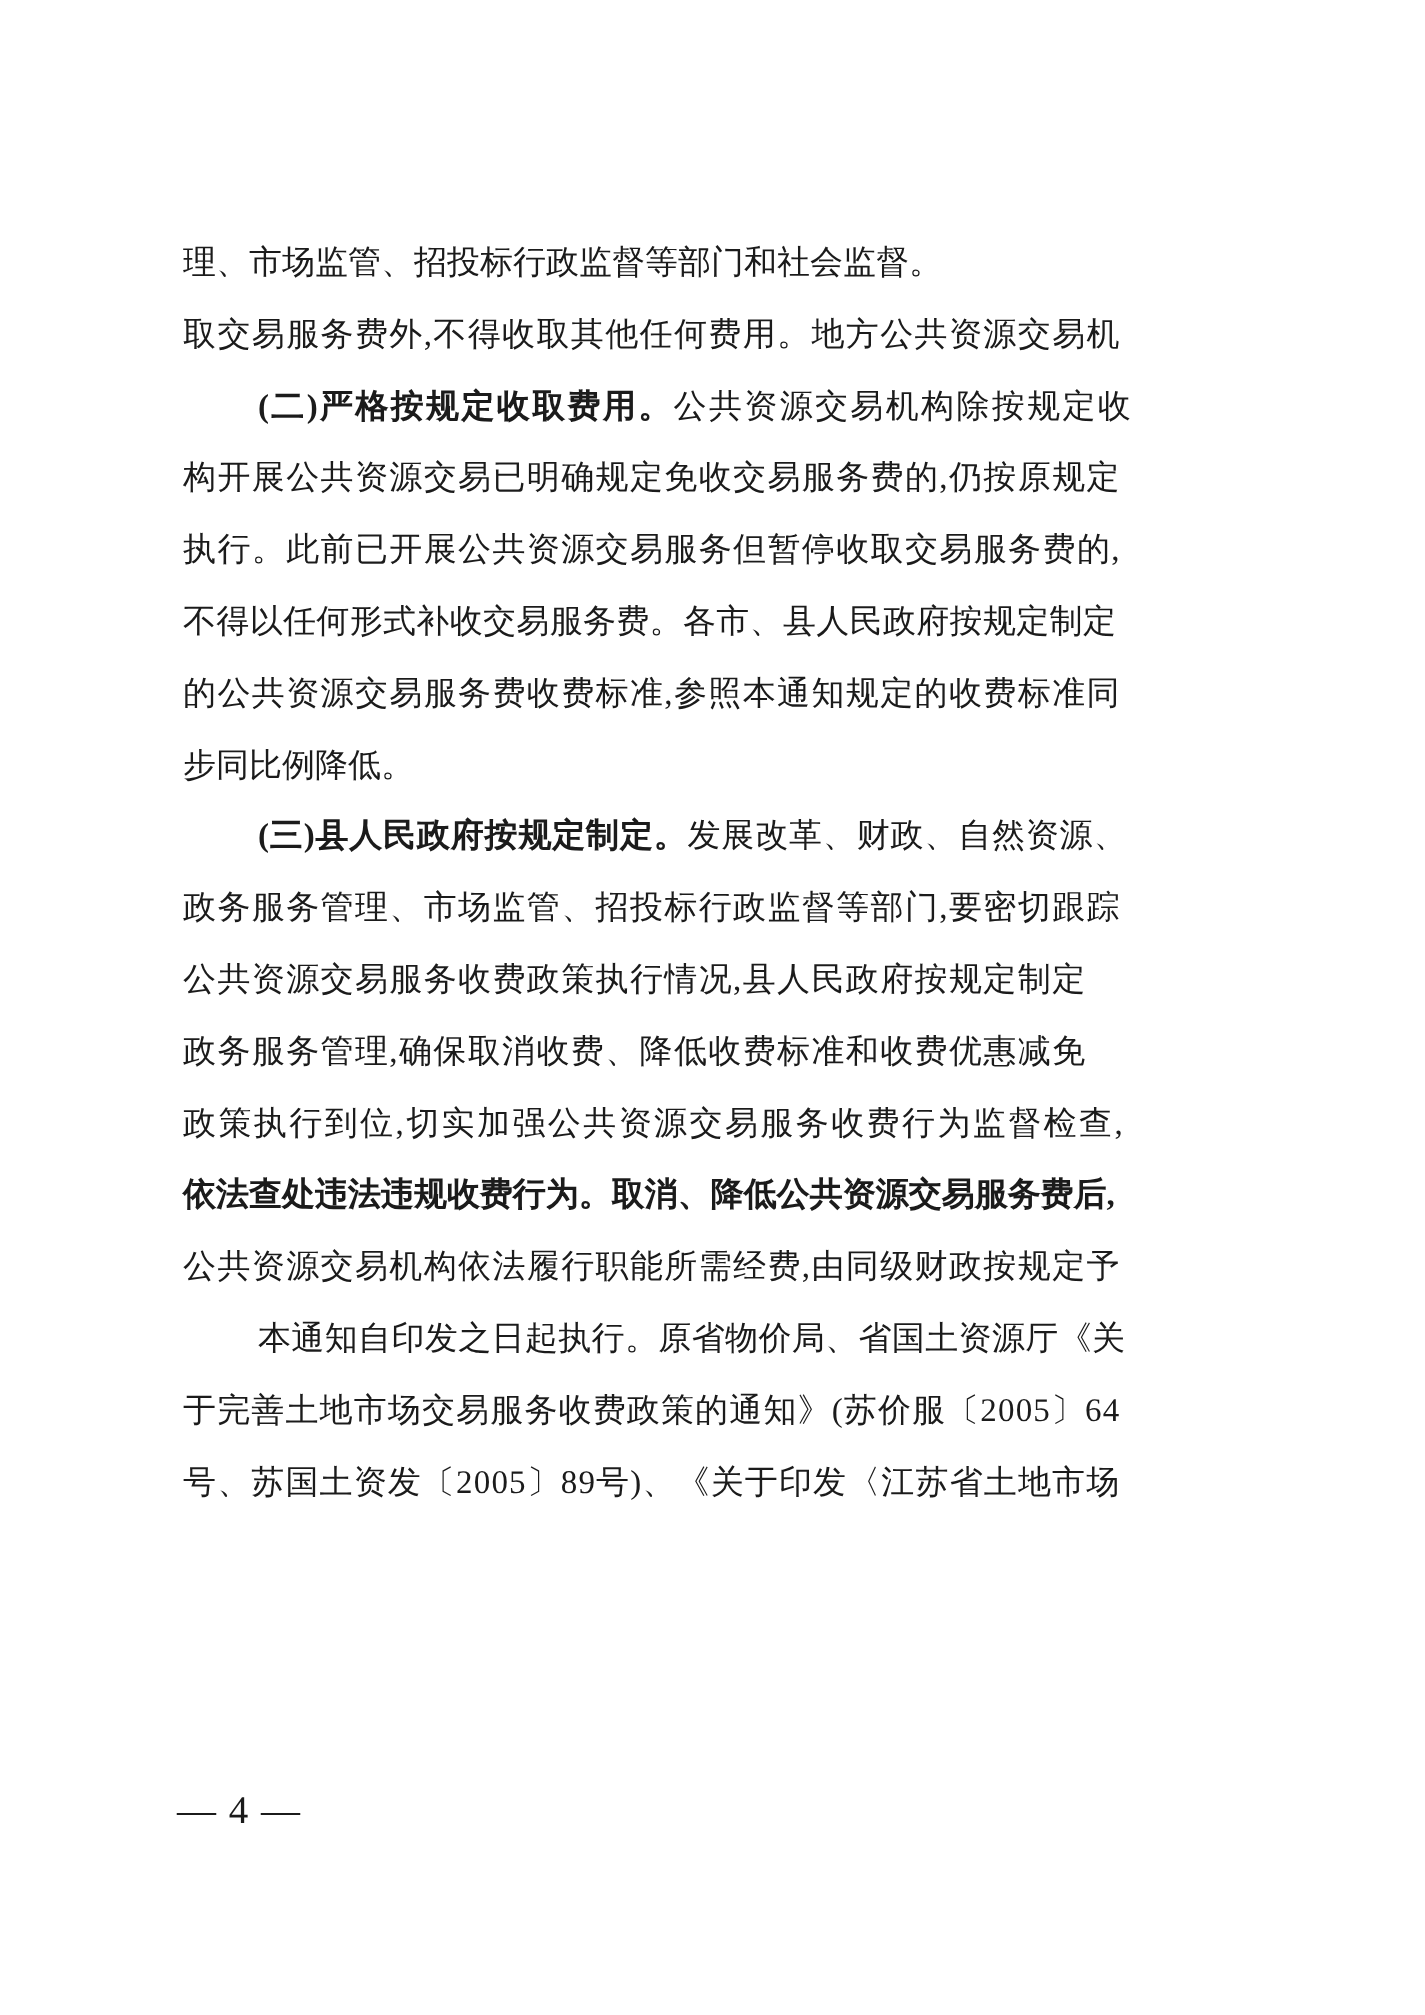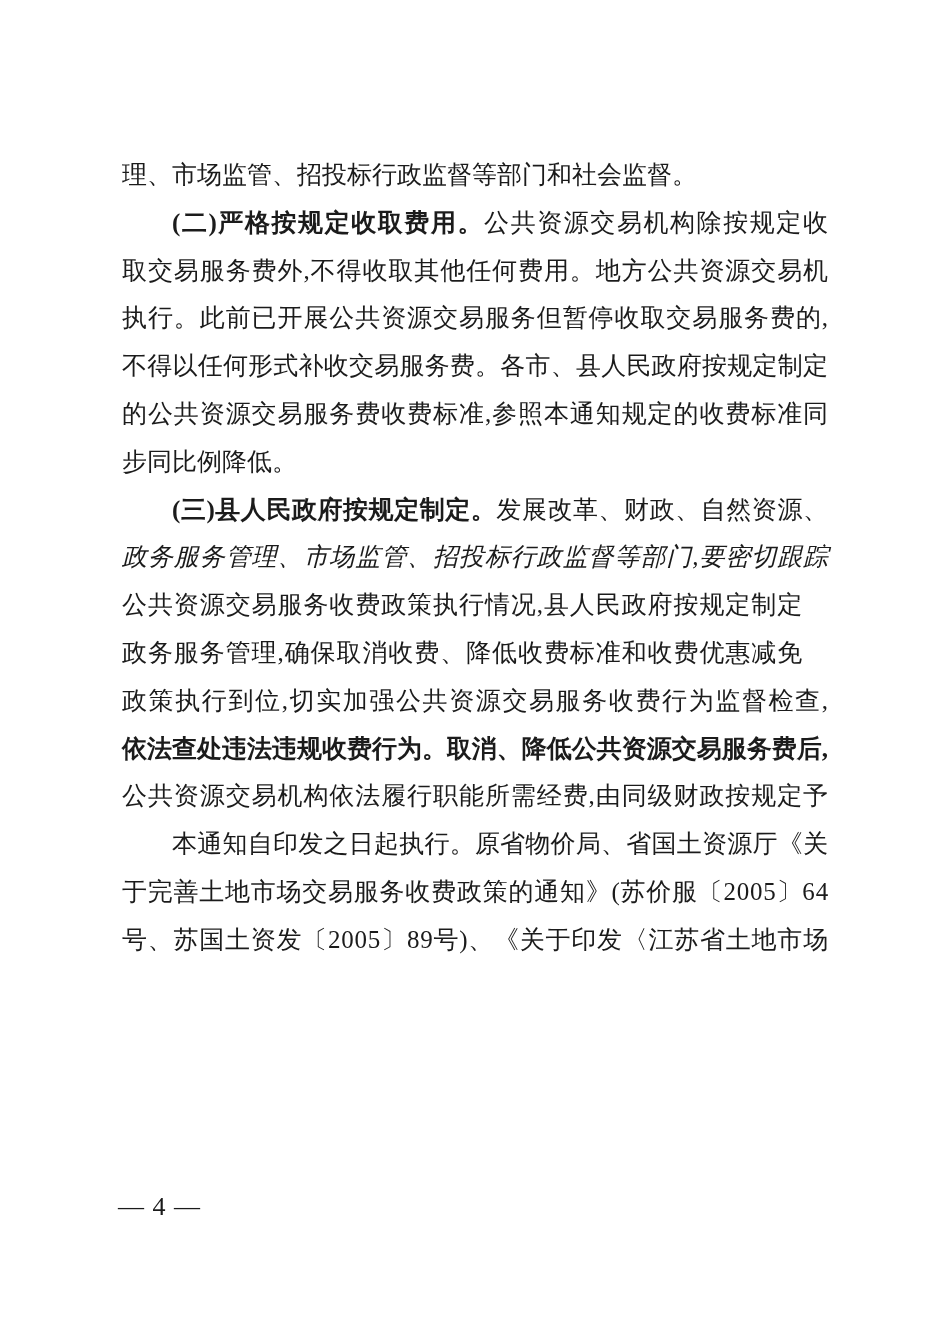--- a/index.html
+++ b/index.html
@@ -18,21 +18,21 @@
   .doc-page {
     position: absolute;
     inset: 0;
     background: #ffffff;
   }
   .doc-body {
     position: absolute;
     left: 122px;
     top: 151px;
     width: 706px;
-    font-size: 25px;
+    font-size: 22px;
     line-height: 47.8px;
     font-weight: 400;
   }
   .line {
     white-space: nowrap;
     height: 47.8px;
     overflow: visible;
   }
   .line.indent {
     padding-left: 50px;
@@ -50,28 +50,29 @@
     letter-spacing: 1px;
     color: #1b1b1b;
   }
 </style>
 </head>
 <body>
 
 <div class="doc-page">
   <div class="doc-body">
       <div class="line">理、市场监管、招投标行政监督等部门和社会监督。</div>
+      <div class="line" style="letter-spacing: 0.92px;">取交易服务费外,不得收取其他任何费用。地方公共资源交易机</div>
       <div class="line indent" style="letter-spacing: 1.57px;"><b>(二)严格按规定收取费用。</b>公共资源交易机构除按规定收</div>
-      <div class="line" style="letter-spacing: 0.92px;">取交易服务费外,不得收取其他任何费用。地方公共资源交易机</div>
+      <div class="line" style="letter-spacing: 0.92px;">构开展公共资源交易已明确规定免收交易服务费的,仍按原规定</div>
       <div class="line" style="letter-spacing: 0.92px;">执行。此前已开展公共资源交易服务但暂停收取交易服务费的,</div>
       <div class="line" style="letter-spacing: 0.22px;">不得以任何形式补收交易服务费。各市、县人民政府按规定制定</div>
       <div class="line" style="letter-spacing: 0.92px;">的公共资源交易服务费收费标准,参照本通知规定的收费标准同</div>
       <div class="line">步同比例降低。</div>
       <div class="line indent" style="letter-spacing: 0.55px;"><b>(三)县人民政府按规定制定。</b>发展改革、财政、自然资源、</div>
-      <div class="line" style="letter-spacing: 0.92px; font-style: italic;">政务服务管理、市场监管、招投标行政监督等部门,要密切跟踪</div>
+      <div class="line" style="letter-spacing: 0.92px;">政务服务管理、市场监管、招投标行政监督等部门,要密切跟踪</div>
       <div class="line" style="letter-spacing: 0.92px;">公共资源交易服务收费政策执行情况,县人民政府按规定制定</div>
       <div class="line" style="letter-spacing: 0.92px;">政务服务管理,确保取消收费、降低收费标准和收费优惠减免</div>
       <div class="line" style="letter-spacing: 1.61px;">政策执行到位,切实加强公共资源交易服务收费行为监督检查,</div>
       <div class="line" style="letter-spacing: -0.01px; font-weight: bold;">依法查处违法违规收费行为。取消、降低公共资源交易服务费后,</div>
       <div class="line" style="letter-spacing: 0.92px;">公共资源交易机构依法履行职能所需经费,由同级财政按规定予</div>
       <div class="line indent" style="letter-spacing: 0.24px;">本通知自印发之日起执行。原省物价局、省国土资源厅《关</div>
       <div class="line" style="letter-spacing: 0.76px;">于完善土地市场交易服务收费政策的通知》(苏价服〔2005〕64</div>
       <div class="line" style="letter-spacing: 0.76px;">号、苏国土资发〔2005〕89号)、《关于印发〈江苏省土地市场</div>
     </div>
 

